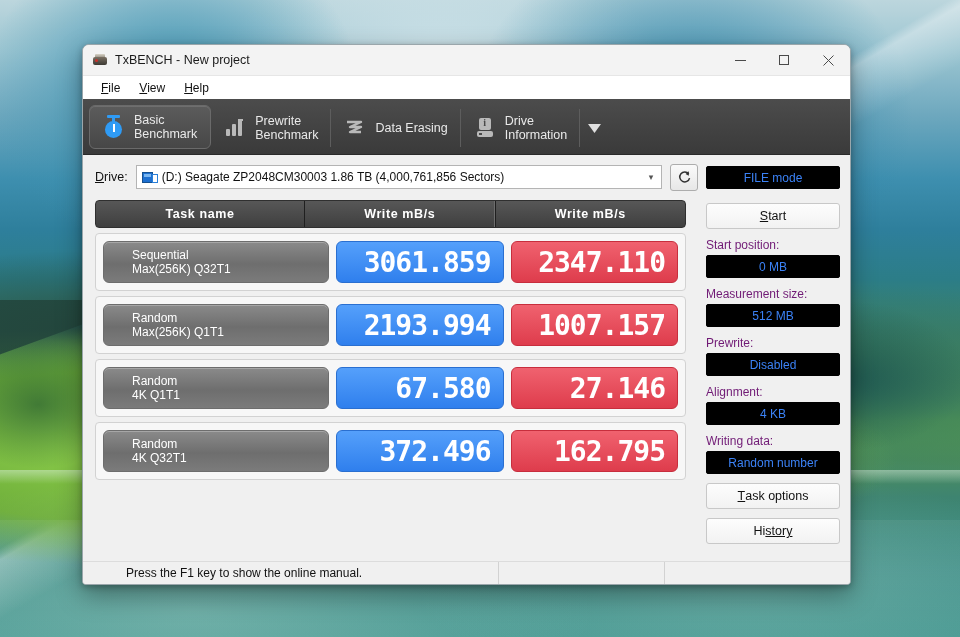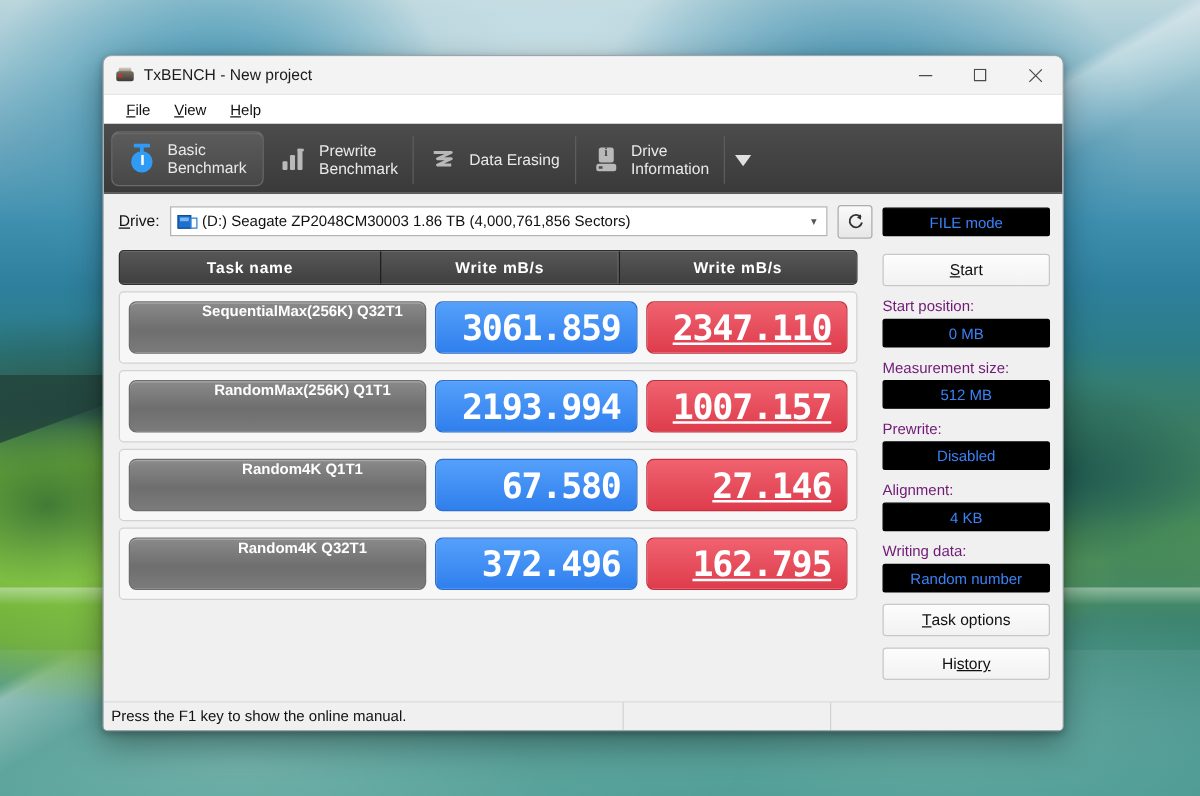--- a/index.html
+++ b/index.html
@@ -175,34 +175,33 @@
   .th.write{flex:1 1 0;border-left:1px solid #1f1f1f;}
   .rows{margin-top:5px;display:flex;flex-direction:column;gap:5px;}
   .row{
     background:#f7f7f7;border:1px solid #d2d2d2;border-radius:4px;
     padding:7px;display:flex;gap:7px;align-items:stretch;height:58px;box-sizing:border-box;
   }
   .taskbtn{
     flex:0 0 196px;border-radius:6px;border:1px solid #6d6d6d;
     background:linear-gradient(180deg,#8a8a8a,#6e6e6e 55%,#7b7b7b 100%);
     box-shadow:inset 0 1px 0 rgba(255,255,255,.25);
-    display:flex;justify-content:center;padding-left:40px;
+    display:flex;flex-direction:column;justify-content:center;padding-left:28px;
     color:#fff;
-    font-weight:bold;
   }
   .taskbtn .t1{font-size:12px;line-height:14px;}
   .taskbtn .t2{font-size:12px;line-height:14px;}
   .val{
     flex:1 1 0;border-radius:6px;display:flex;align-items:center;justify-content:flex-end;
     padding-right:12px;color:#fff;
     font-family:"DejaVu Sans Mono","Liberation Mono",monospace;
     font-weight:bold;font-size:28px;letter-spacing:-1px;
   }
   .val.read{background:linear-gradient(180deg,#55a0fb,#2f7fed);border:1px solid #2a6fd0;}
-  .val.write{background:linear-gradient(180deg,#f0626f,#de3c4c);border:1px solid #c72e3d;text-decoration:underline;}
+  .val.write{background:linear-gradient(180deg,#f0626f,#de3c4c);border:1px solid #c72e3d;}
 
   
   .blackbtn{
     height:21px;background:#000;color:#3b82f6;border:1px solid #000;border-radius:2px;
     display:flex;align-items:center;justify-content:center;font-size:12px;
   }
   .whitebtn{
     height:24px;background:linear-gradient(180deg,#fdfdfd,#f2f2f2);color:#111;
     border:1px solid #c8c8c8;border-radius:3px;
     display:flex;align-items:center;justify-content:center;font-size:12.5px;
@@ -210,21 +209,21 @@
   .whitebtn u{text-decoration:underline;}
   .fieldlabel{font-size:12px;color:#701a75;margin:9px 0 3px;}
   .gap14{height:14px;}
   .gap9{height:9px;}
 
   
   .statusbar{
     height:22px;flex:0 0 auto;display:flex;align-items:stretch;
     background:#f0f0f0;border-top:1px solid #dcdcdc;font-size:12px;color:#111;
   }
-  .sb-main{flex:1 1 auto;display:flex;align-items:center;padding-left:6px;}
+  .sb-main{flex:1 1 auto;display:flex;align-items:center;padding-left:6px;margin-left:37px;}
   .sb-cell{flex:0 0 165px;border-left:1px solid #d2d2d2;}
   .sb-cell.last{flex:0 0 185px;}
 </style>
 </head>
 <body>
 
 <div id="desktop">
   <div class="roof"></div>
   <div class="treeband"></div>
   <div class="shore"></div>

